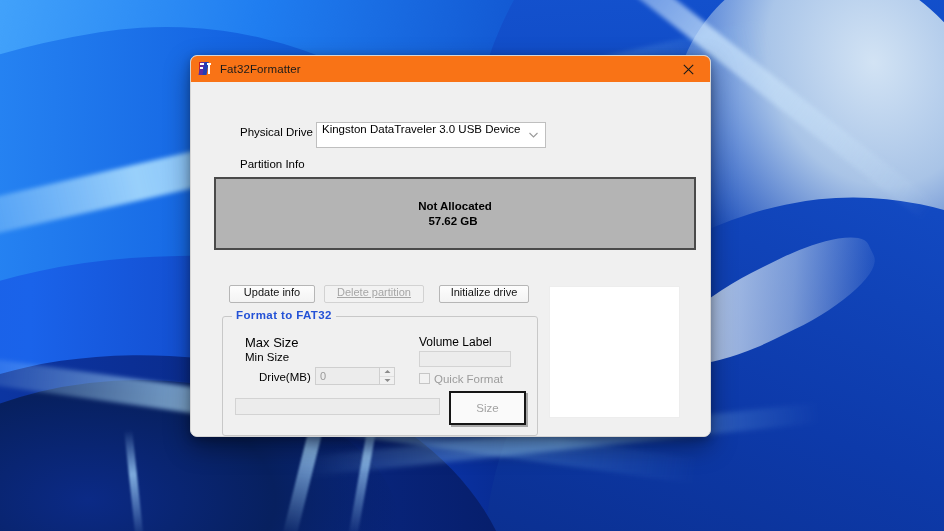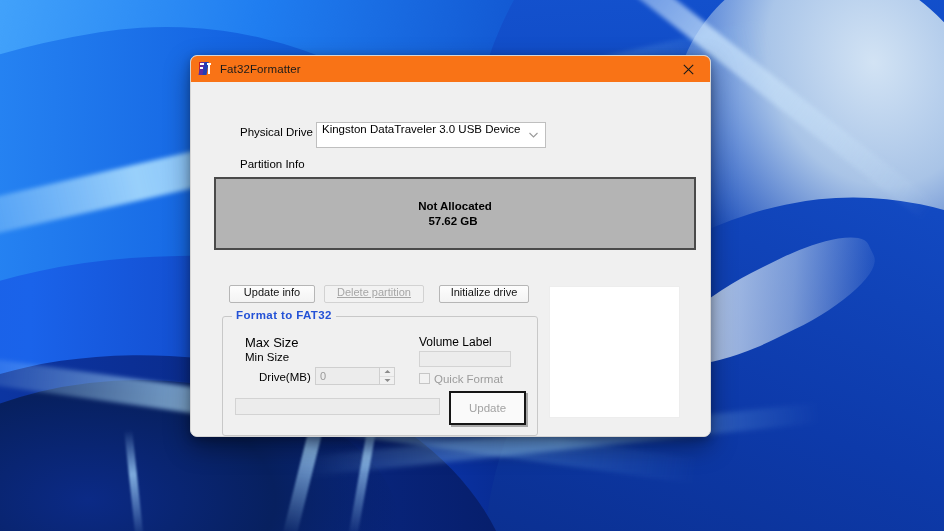--- a/index.html
+++ b/index.html
@@ -442,21 +442,21 @@
         <div id="quick-format-row">
           <span id="quick-format-checkbox"></span>
           <span id="quick-format-label">Quick Format</span>
         </div>
 
         <div id="progress-bar">
           <div id="progress-fill" style="width: 0%;"></div>
         </div>
 
         <div id="start-button">
-          <span>Update</span>
+          <span>Size</span>
         </div>
       </div>
 
       <div id="log-panel">
         <span></span>
       </div>
 
     </div>
   </div>
 </div>

